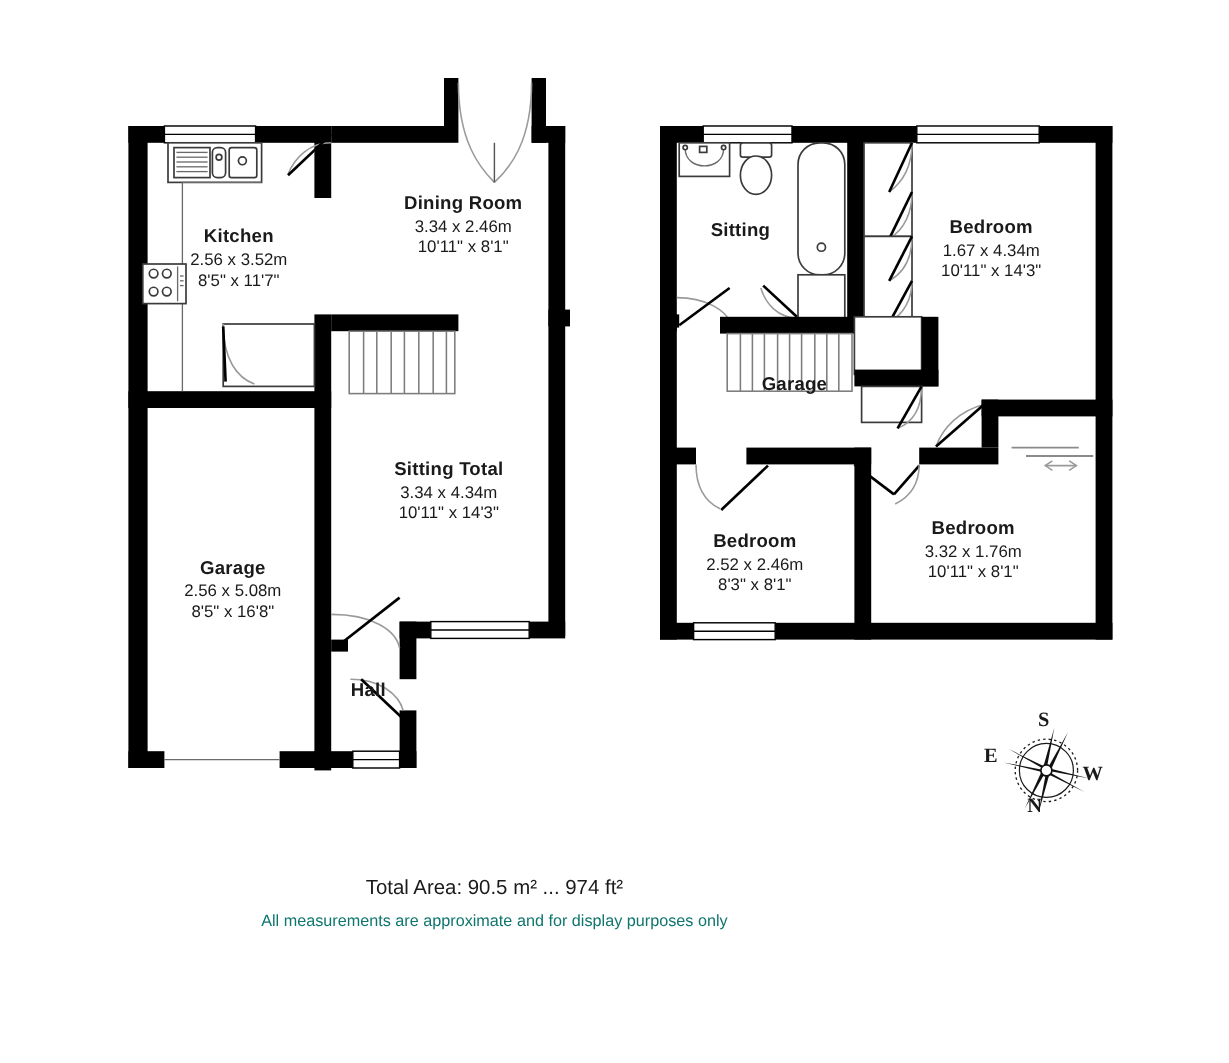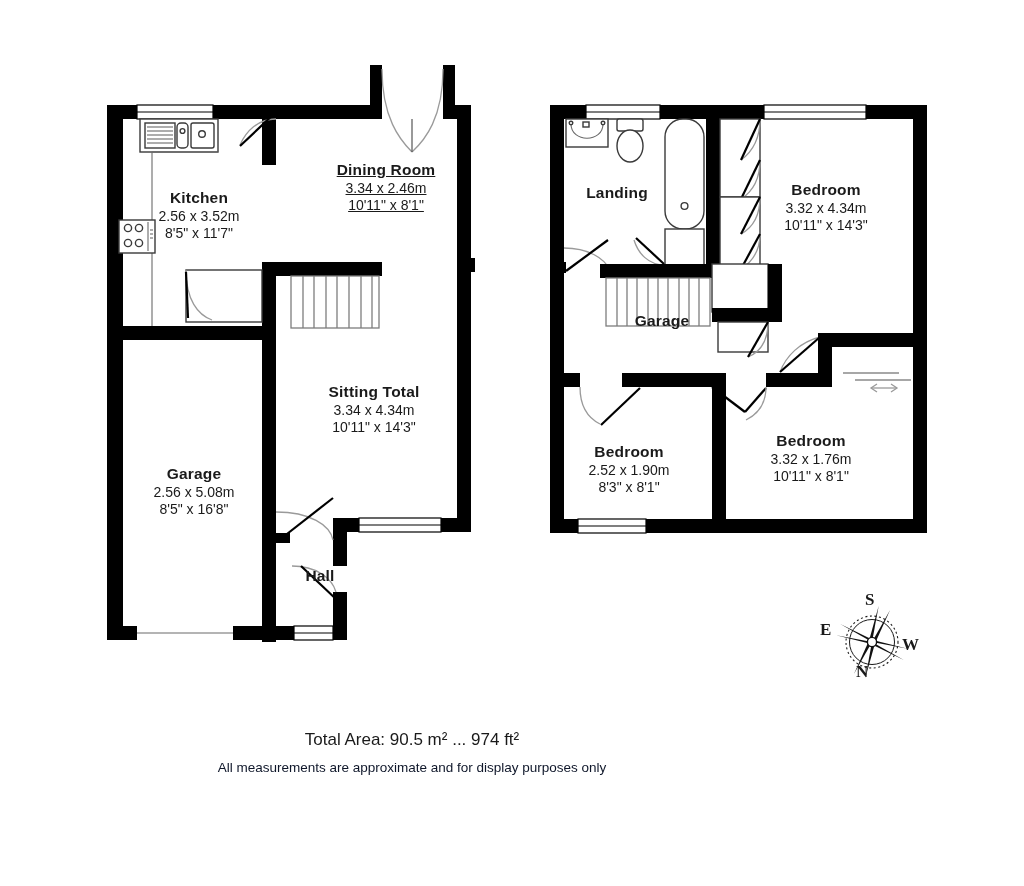--- a/index.html
+++ b/index.html
@@ -21,21 +21,21 @@
   .winline{fill:none;stroke:#000;stroke-width:1.2;}
   .stairline{fill:none;stroke:#7d7d7d;stroke-width:1.3;}
   .arrowline{fill:none;stroke:#8a8a8a;stroke-width:1.6;}
 
   .label{position:absolute;text-align:center;line-height:1.22;}
   .label .rm{font-size:15.5px;font-weight:bold;letter-spacing:.2px;white-space:nowrap;}
   .label .dim{font-size:14px;font-weight:normal;white-space:nowrap;}
 
   .footer{position:absolute;left:0;width:824px;text-align:center;}
   .f-total{font-size:17px;top:730px;}
-  .f-note{font-size:13.5px;top:760px;color:#0f172a;}
+  .f-note{font-size:13.5px;top:760px;color:#0f766e;}
 
   .compass{position:absolute;left:818px;top:592px;width:108px;height:104px;}
   .compass .cl{position:absolute;font-weight:bold;font-size:17px;font-family:"Liberation Serif", serif;}
   .c-s{left:47px;top:-2px;}
   .c-e{left:2px;top:28px;}
   .c-w{left:84px;top:43px;}
   .c-n{left:38px;top:70px;}
 </style>
 </head>
 <body>
@@ -286,59 +286,59 @@
       </g>
     </g>
   </svg>
 
   <div class="label" style="left:119px;top:189px;width:160px;">
     <div class="rm">Kitchen</div>
     <div class="dim">2.56 x 3.52m</div>
     <div class="dim">8'5" x 11'7"</div>
   </div>
 
-  <div class="label" style="left:300px;top:161px;width:172px;text-decoration:underline;">
+  <div class="label" style="left:300px;top:161px;width:172px;">
     <div class="rm">Dining Room</div>
     <div class="dim">3.34 x 2.46m</div>
     <div class="dim">10'11" x 8'1"</div>
   </div>
 
   <div class="label" style="left:288px;top:383px;width:172px;">
     <div class="rm">Sitting Total</div>
     <div class="dim">3.34 x 4.34m</div>
     <div class="dim">10'11" x 14'3"</div>
   </div>
 
   <div class="label" style="left:114px;top:465px;width:160px;">
     <div class="rm">Garage</div>
     <div class="dim">2.56 x 5.08m</div>
     <div class="dim">8'5" x 16'8"</div>
   </div>
 
-  <div class="label" style="left:285px;top:567px;width:70px;">
+  <div class="label" style="left:272px;top:567px;width:70px;">
     <div class="rm">Hall</div>
   </div>
 
   <div class="label" style="left:557px;top:184px;width:120px;">
-    <div class="rm">Landing</div>
+    <div class="rm">Sitting</div>
   </div>
 
   <div class="label" style="left:740px;top:181px;width:172px;">
     <div class="rm">Bedroom</div>
-    <div class="dim">3.32 x 4.34m</div>
+    <div class="dim">1.67 x 4.34m</div>
     <div class="dim">10'11" x 14'3"</div>
   </div>
 
   <div class="label" style="left:612px;top:312px;width:100px;">
     <div class="rm">Garage</div>
   </div>
 
   <div class="label" style="left:553px;top:443px;width:152px;">
     <div class="rm">Bedroom</div>
-    <div class="dim">2.52 x 1.90m</div>
+    <div class="dim">2.52 x 2.46m</div>
     <div class="dim">8'3" x 8'1"</div>
   </div>
 
   <div class="label" style="left:725px;top:432px;width:172px;">
     <div class="rm">Bedroom</div>
     <div class="dim">3.32 x 1.76m</div>
     <div class="dim">10'11" x 8'1"</div>
   </div>
 
   <div class="compass">

